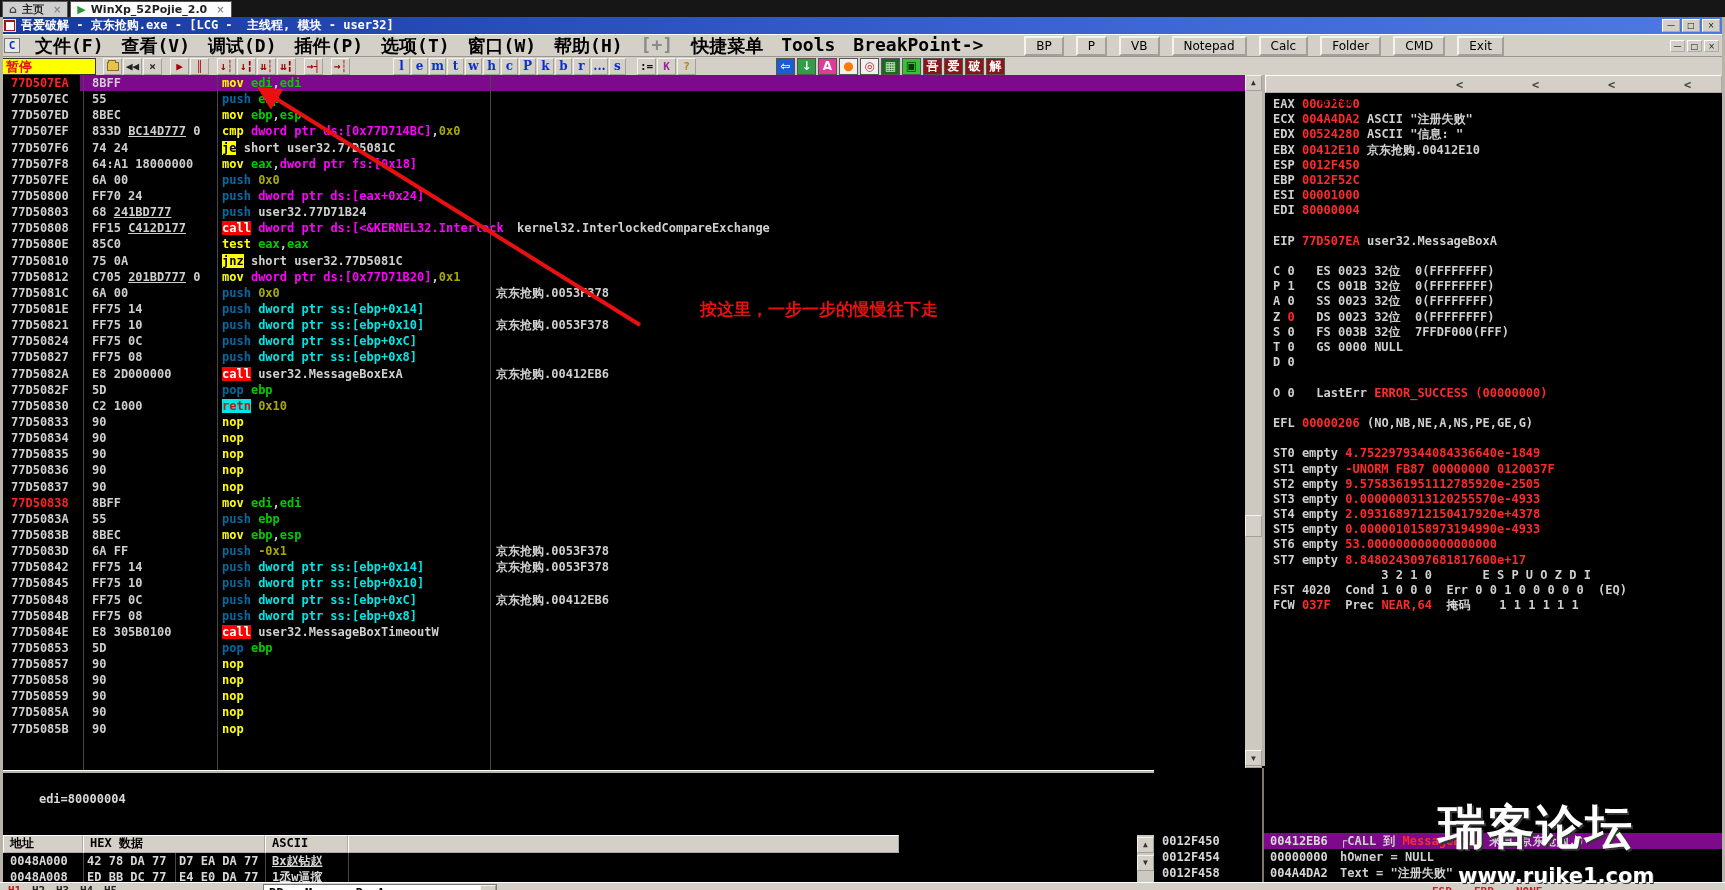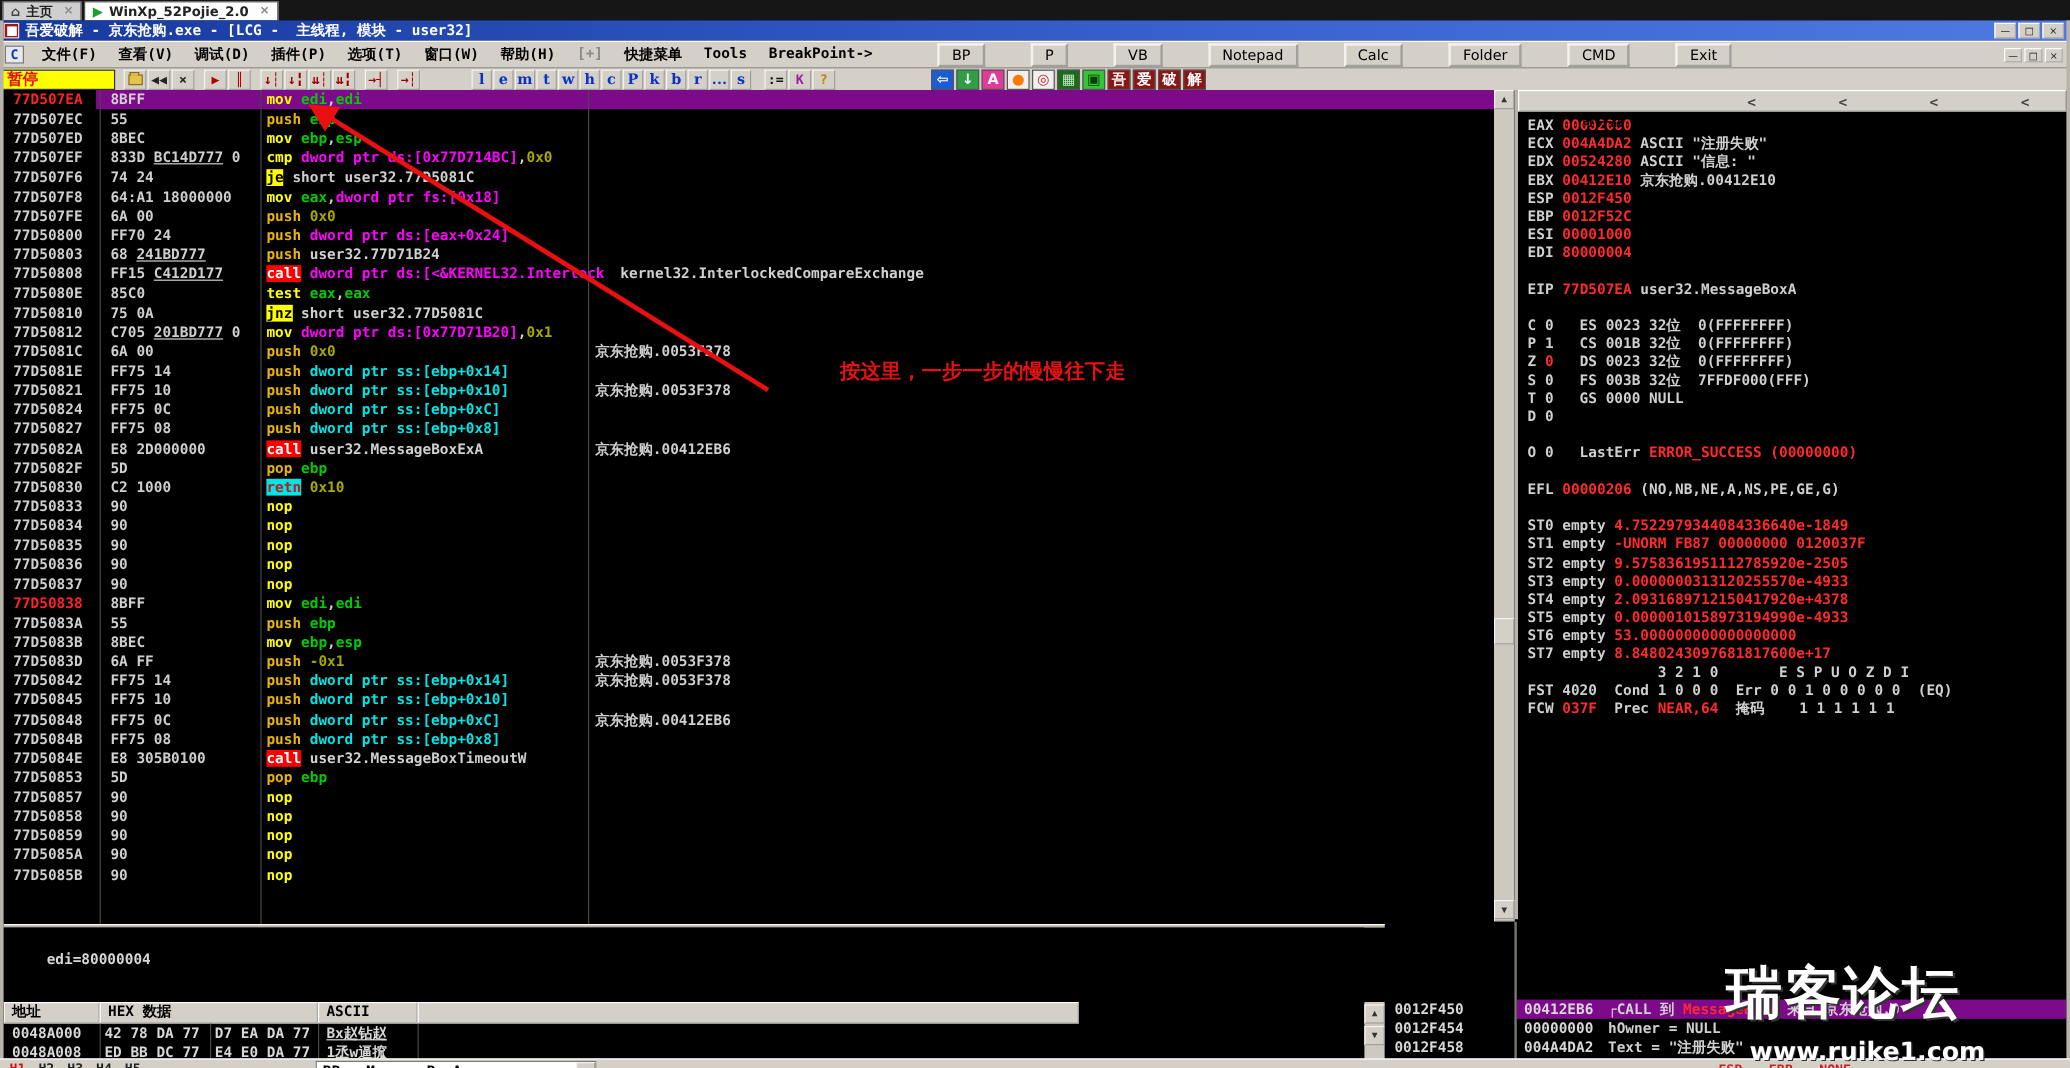--- a/index.html
+++ b/index.html
@@ -26,23 +26,23 @@
   .wbtns{margin-left:auto;display:flex;gap:2px;padding-right:2px}
   .wbtn{width:18px;height:13px;background:#d4d0c8;border:1px outset #fff;font-size:8px;line-height:11px;
         text-align:center;color:#111;font-family:"DejaVu Sans",sans-serif}
   .wbtns.small .wbtn{width:15px;height:12px}
   
   .menubar{position:absolute;left:0;top:34px;width:1725px;height:22px;background:#d4d0c8;
            border-top:1px solid #fff;display:flex;align-items:center;padding:0 4px;
            font-family:"DejaVu Sans Mono",monospace}
   .cicon{width:16px;height:15px;background:#e8e8e8;border:1px solid #777;color:#0a32c8;font-weight:bold;
          font-size:11px;text-align:center;line-height:13px;margin-right:6px;flex:none}
-  .mitem{padding:2px 9px;color:#000;font-size:12px;font-weight:bold;white-space:pre}
+  .mitem{padding:2px 9px;color:#000;font-size:18px;font-weight:bold;white-space:pre}
   .mitem.dim{color:#8a8a8a}
-  .mbtn{margin:0 19px;padding:1px 10px;background:#d4d0c8;border:2px outset #f5f3ef;font-size:12px;
+  .mbtn{margin:0 6px;padding:1px 10px;background:#d4d0c8;border:2px outset #f5f3ef;font-size:12px;
         font-family:"DejaVu Sans",sans-serif;color:#000}
   
   .toolbar{position:absolute;left:0;top:56px;width:1725px;height:19px;background:#d4d0c8;
            border-top:1px solid #9b978e;display:flex;align-items:center}
   .status{width:95px;height:17px;margin-left:1px;background:#ffff00;border:1px solid #333;color:#e01010;
           font-weight:bold;font-size:13px;line-height:15px;padding-left:4px;white-space:pre}
   .tbtn{width:19px;height:17px;border:1px outset #f5f3ef;background:#d4d0c8;display:inline-flex;
         align-items:center;justify-content:center;margin-left:1px;flex:none}
   .tbtn .tg{font-size:11px;font-weight:bold;line-height:1;white-space:nowrap}
   .tbtn.gap{margin-left:8px}
@@ -58,21 +58,21 @@
   .disasm{position:absolute;left:3px;top:75px;width:1242px;height:695px;background:#000;overflow:hidden}
   .dvd{position:absolute;top:0;bottom:0;width:1px;background:#474747;z-index:4}
   .drow{position:relative;height:16.15px;line-height:16.15px;white-space:pre;font-weight:bold}
   .drow.sel{background:linear-gradient(90deg,rgba(0,0,0,0) 77px,#7d0a8a 77px)}
   .da{position:absolute;left:8px;color:#cfcfcf}
   .da.hot{color:#ff2222}
   .dh{position:absolute;left:89px;width:124px;overflow:hidden;color:#cfcfcf}
   .dh u{text-decoration:underline}
   .dc{position:absolute;left:219px}
   .dm{position:absolute;color:#cfcfcf}
-  .tk-y{color:#ffff00}.tk-b{color:#eab308}.tk-g{color:#00cc00}.tk-m{color:#ff00ff}
+  .tk-y{color:#ffff00}.tk-b{color:#0369a1}.tk-g{color:#00cc00}.tk-m{color:#ff00ff}
   .tk-c{color:#00e5e5}.tk-o{color:#a8a800}.tk-p{color:#d0d0d0}.tk-w{color:#d0d0d0}.tk-r{color:#ff2a2a}
   .tk-jy{background:#ffff00;color:#000}
   .tk-cr{background:#ff0000;color:#fff}
   .tk-cc{background:#00e5e5;color:#b91c1c}
   
   .vsb{position:absolute;width:17px;background:#cdc9c0}
   .sbtn{width:17px;height:16px;background:#d4d0c8;border:1px outset #f5f3ef;font-size:8px;color:#333;
         text-align:center;line-height:14px}
   .sbtn.bot{position:absolute;bottom:0}
   .sthumb{position:absolute;left:0;width:17px;height:22px;background:#d4d0c8;border:1px outset #f5f3ef}
@@ -328,20 +328,21 @@
         <div class="rrow"><span class="tk-w">EBX </span><span class="tk-r">00412E10</span><span class="tk-w"> 京东抢购.00412E10</span></div>
         <div class="rrow"><span class="tk-w">ESP </span><span class="tk-r">0012F450</span></div>
         <div class="rrow"><span class="tk-w">EBP </span><span class="tk-r">0012F52C</span></div>
         <div class="rrow"><span class="tk-w">ESI </span><span class="tk-r">00001000</span></div>
         <div class="rrow"><span class="tk-w">EDI </span><span class="tk-r">80000004</span></div>
         <div class="rrow"></div>
         <div class="rrow"><span class="tk-w">EIP </span><span class="tk-r">77D507EA</span><span class="tk-w"> user32.MessageBoxA</span></div>
         <div class="rrow"></div>
         <div class="rrow"><span class="tk-w">C 0   ES 0023 32位  0(FFFFFFFF)</span></div>
         <div class="rrow"><span class="tk-w">P 1   CS 001B 32位  0(FFFFFFFF)</span></div>
+        <div class="rrow"><span class="tk-w">A 0   SS 0023 32位  0(FFFFFFFF)</span></div>
         <div class="rrow"><span class="tk-w">Z </span><span class="tk-r">0</span><span class="tk-w">   DS 0023 32位  0(FFFFFFFF)</span></div>
         <div class="rrow"><span class="tk-w">S 0   FS 003B 32位  7FFDF000(FFF)</span></div>
         <div class="rrow"><span class="tk-w">T 0   GS 0000 NULL</span></div>
         <div class="rrow"><span class="tk-w">D 0</span></div>
         <div class="rrow"></div>
         <div class="rrow"><span class="tk-w">O 0   LastErr </span><span class="tk-r">ERROR_SUCCESS (00000000)</span></div>
         <div class="rrow"></div>
         <div class="rrow"><span class="tk-w">EFL </span><span class="tk-r">00000206</span><span class="tk-w"> (NO,NB,NE,A,NS,PE,GE,G)</span></div>
         <div class="rrow"></div>
         <div class="rrow"><span class="tk-w">ST0 empty </span><span class="tk-r">4.7522979344084336640e-1849</span></div>

